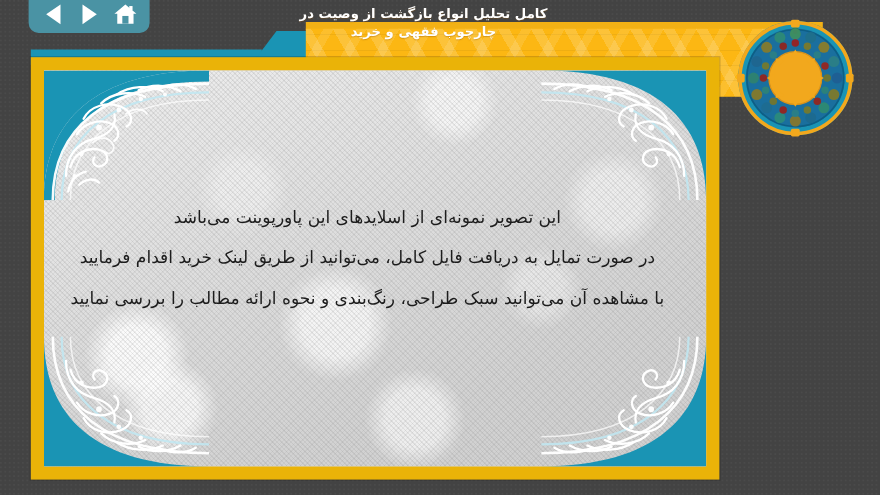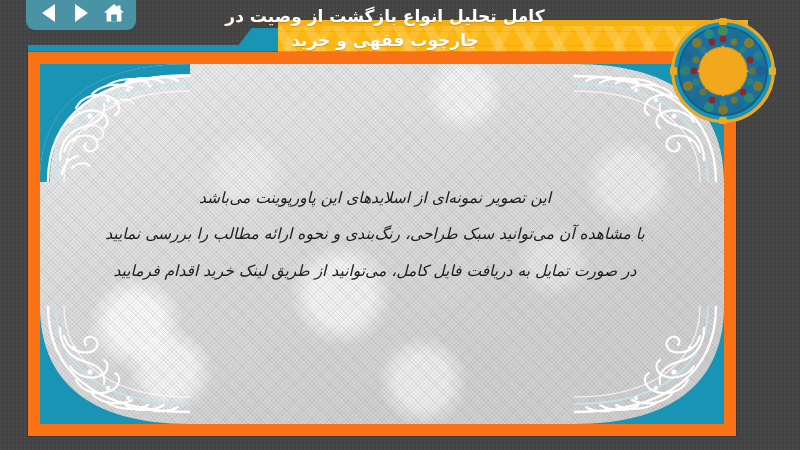--- a/index.html
+++ b/index.html
@@ -49,39 +49,38 @@
     background-image:
       repeating-linear-gradient(60deg, rgba(255,255,255,.16) 0 9px, rgba(255,255,255,0) 9px 26px),
       repeating-linear-gradient(-60deg, rgba(255,255,255,.11) 0 8px, rgba(255,255,255,0) 8px 26px),
       repeating-linear-gradient(0deg, rgba(0,0,0,.05) 0 1px, rgba(0,0,0,0) 1px 14px);
   }
   .gold-top-strip{
     position:absolute;left:278px;top:20px;width:470px;height:7px;background:#fcb713;opacity:.95;
   }
   .title-text{
     position:absolute;left:0;right:0;top:4px;
-    color:#ffffff;font-size:17px;line-height:1.42;
+    color:#ffffff;font-size:12px;line-height:1.42;
     text-align:center;direction:rtl;
     padding:0 44px 0 14px;box-sizing:border-box;
     text-shadow:0 1px 1px rgba(140,80,0,.35);
     font-weight:600;
     z-index:3;
   }
 
   
   .medallion{
     position:absolute;left:669px;top:17px;width:108px;height:108px;z-index:5;
   }
 
   
   .frame{
-    position:absolute;left:28px;top:52px;width:708px;height:384px;
-    background:#f97316;
+    position:absolute;left:28px;top:52px;width:626px;height:384px;
+    background:#eab308;
     box-shadow:0 0 0 1px rgba(0,0,0,.18);
-    font-style:italic;
   }
   .frame-inner{
     position:absolute;left:12px;top:12px;right:12px;bottom:12px;
     overflow:hidden;
     background-color:#d9d9d9;
   }
   
   .surface{
     position:absolute;inset:0;
     background:
@@ -259,22 +258,22 @@
               <circle cx="68" cy="36" r="2.2"></circle>
             <circle cx="88" cy="26" r="2"></circle>
               <circle cx="34" cy="76" r="2.2"></circle>
           </g>
         </g>
       </svg>
     </div>
 
     <div class="body-text">
       <p>این تصویر نمونه‌ای از اسلایدهای این پاورپوینت می‌باشد</p>
+      <p>در صورت تمایل به دریافت فایل کامل، می‌توانید از طریق لینک خرید اقدام فرمایید</p>
       <p>با مشاهده آن می‌توانید سبک طراحی، رنگ‌بندی و نحوه ارائه مطالب را بررسی نمایید</p>
-      <p>در صورت تمایل به دریافت فایل کامل، می‌توانید از طریق لینک خرید اقدام فرمایید</p>
     </div>
   </div>
 
   <div class="medallion">
     <svg viewBox="0 0 108 108" width="108" height="108" xmlns="http://www.w3.org/2000/svg">
       <circle cx="54" cy="54" r="52" fill="#1a94b4"></circle>
       <circle cx="54" cy="54" r="50" fill="none" stroke="#f2a81d" stroke-width="2.5"></circle>
       <circle cx="54" cy="54" r="45" fill="#1a6f9e"></circle>
       <circle cx="54" cy="54" r="44" fill="none" stroke="#0d5f86" stroke-width="1.5"></circle>
       <g>

